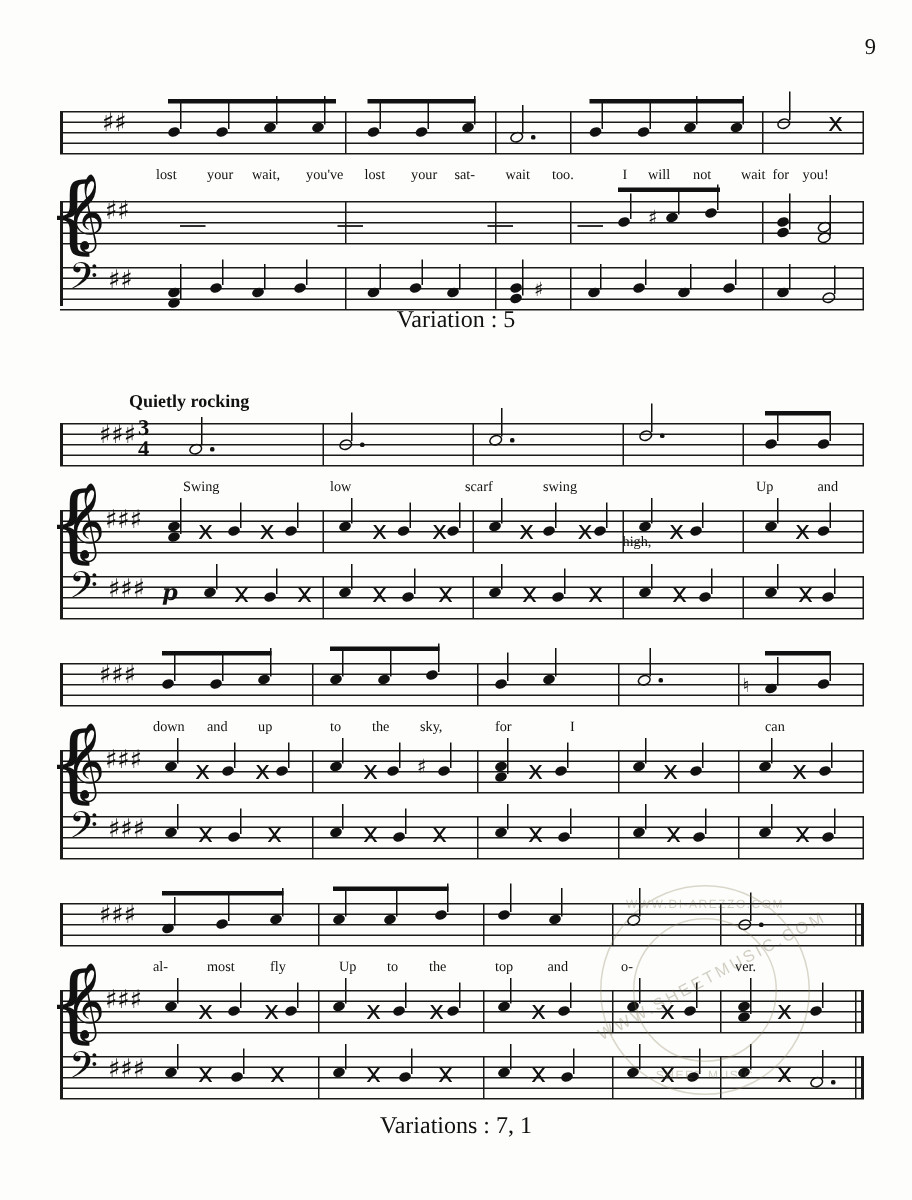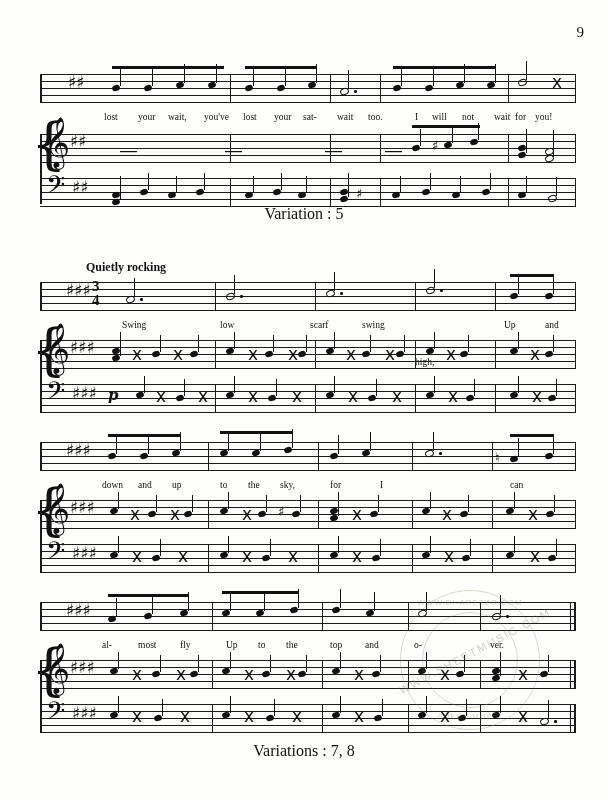--- a/index.html
+++ b/index.html
@@ -898,21 +898,21 @@
 
       <div class="barline" style="left:172px;"></div>
       <div class="barline" style="left:282px;"></div>
       <div class="barline" style="left:368px;"></div>
       <div class="barline" style="left:440px;"></div>
       <div class="barline thick" style="right:0;"></div>
       <div class="barline" style="right:5px;"></div>
     </div>
   </div>
 
-  <div class="variation-label" style="top:742px;left:0;">Variations : 7, 8</div>
+  <div class="variation-label" style="top:742px;left:0;">Variations : 7, 1</div>
 
   <div class="watermark">
     <div class="wm-ring outer"></div>
     <div class="wm-ring inner"></div>
     <div class="wm-text" style="top:8px;">WWW.DI-AREZZO.COM</div>
     <div class="wm-text" style="top:122px;">SHEET MUSIC</div>
     <div class="wm-diag">WWW.SHEETMUSIC.COM</div>
   </div>
 
 </div>

